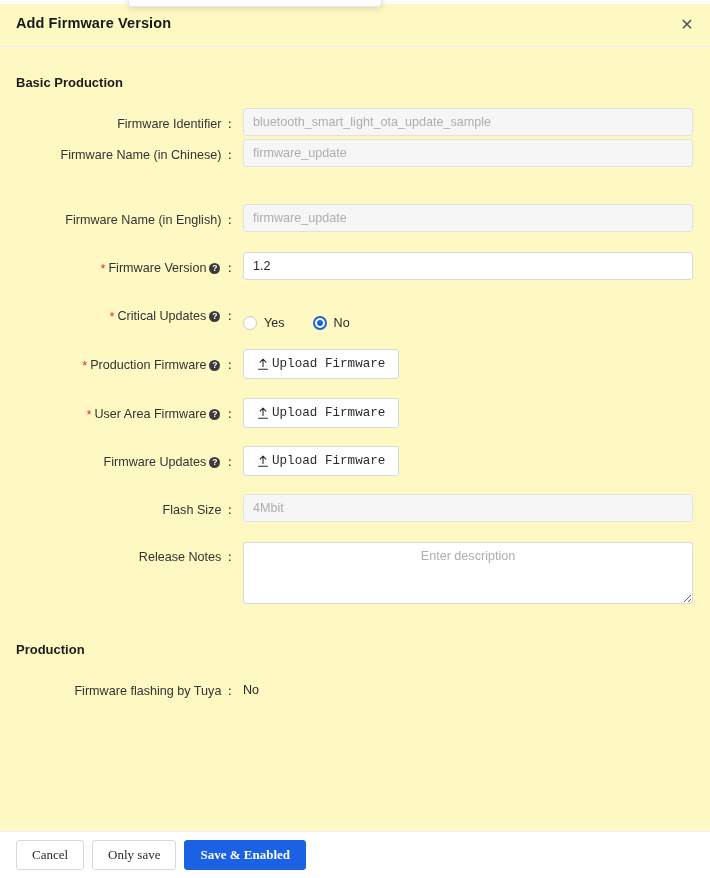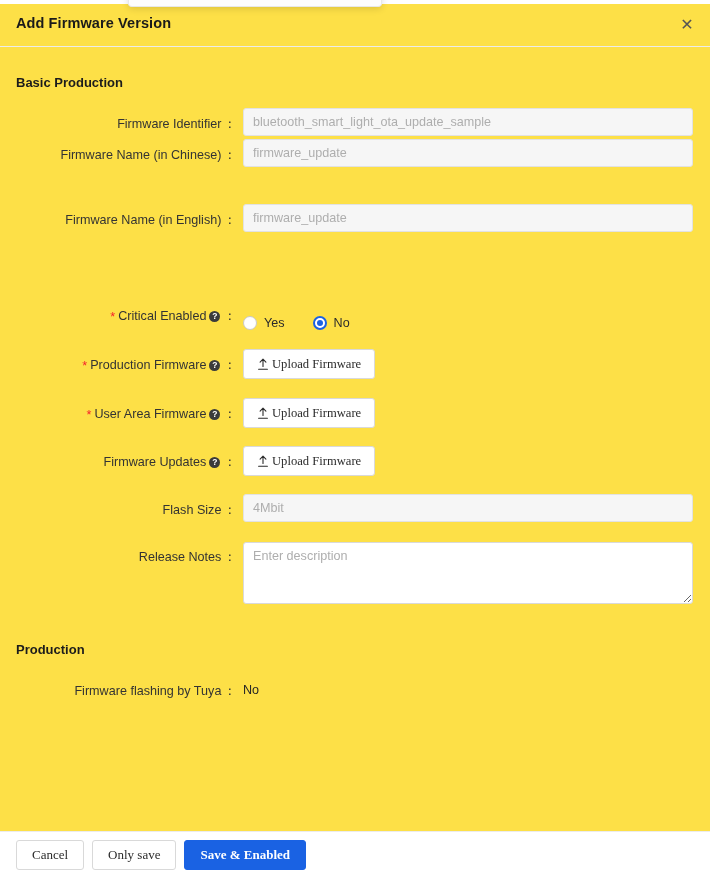--- a/index.html
+++ b/index.html
@@ -38,21 +38,21 @@
     box-shadow: 0 2px 7px rgba(0,0,0,0.13);
     z-index: 3;
   }
 
   .modal {
     position: absolute;
     left: 0;
     top: 4px;
     width: 710px;
     height: 874px;
-    background: #fde047;
+    background: #fef9c3;
     box-sizing: border-box;
     z-index: 2;
   }
 
   
   .modal-header {
     position: relative;
     height: 43px;
     border-bottom: 1px solid #ececec;
     box-sizing: border-box;
@@ -179,20 +179,21 @@
     border: 1px solid #d9d9d9;
     border-radius: 3px;
     background: #ffffff;
     font-family: "Liberation Sans", sans-serif;
     font-size: 12.6px;
     color: #262626;
     padding: 6px 9px;
     outline: none;
     resize: vertical;
     display: block;
+    text-align: center;
   }
   .textarea-input::placeholder { color: #aeaeae; }
 
   
   .radio-group { display: flex; align-items: flex-end; height: 30px; }
   .radio-item {
     display: flex;
     align-items: center;
     margin-right: 28px;
     cursor: pointer;
@@ -229,21 +230,21 @@
   .upload-btn {
     display: inline-flex;
     align-items: center;
     justify-content: center;
     box-sizing: border-box;
     height: 30px;
     padding: 0 13px;
     border: 1px solid #d9d9d9;
     border-radius: 3px;
     background: #ffffff;
-    font-family: Liberation Serif, serif;
+    font-family: Liberation Mono, monospace;
     font-size: 12.6px;
     color: #2b2b2b;
     cursor: pointer;
   }
   .upload-icon {
     display: inline-flex;
     margin-right: 3px;
     align-items: center;
   }
 
@@ -327,23 +328,29 @@
         </div>
       </div>
 
       <div class="form-row" style="top:157px;">
         <div class="row-label"><span>Firmware Name (in English)</span><span class="colon">：</span></div>
         <div class="row-field">
           <input class="text-input disabled" type="text" disabled="" placeholder="firmware_update" style="">
         </div>
       </div>
 
+      <div class="form-row" style="top:205px;">
+        <div class="row-label"><span class="req-star">*</span><span>Firmware Version</span><span class="help-icon">?</span><span class="colon">：</span></div>
+        <div class="row-field">
+          <input class="text-input" type="text" value="1.2" style="">
+        </div>
+      </div>
 
       <div class="form-row" style="top:253px;">
-        <div class="row-label"><span class="req-star">*</span><span>Critical Enabled</span><span class="help-icon">?</span><span class="colon">：</span></div>
+        <div class="row-label"><span class="req-star">*</span><span>Critical Updates</span><span class="help-icon">?</span><span class="colon">：</span></div>
         <div class="row-field">
           <div class="radio-group">
             <div class="radio-item">
               <span class="radio-mark"></span>
               <span class="radio-label">Yes</span>
             </div>
             <div class="radio-item checked">
               <span class="radio-mark"></span>
               <span class="radio-label">No</span>
             </div>

